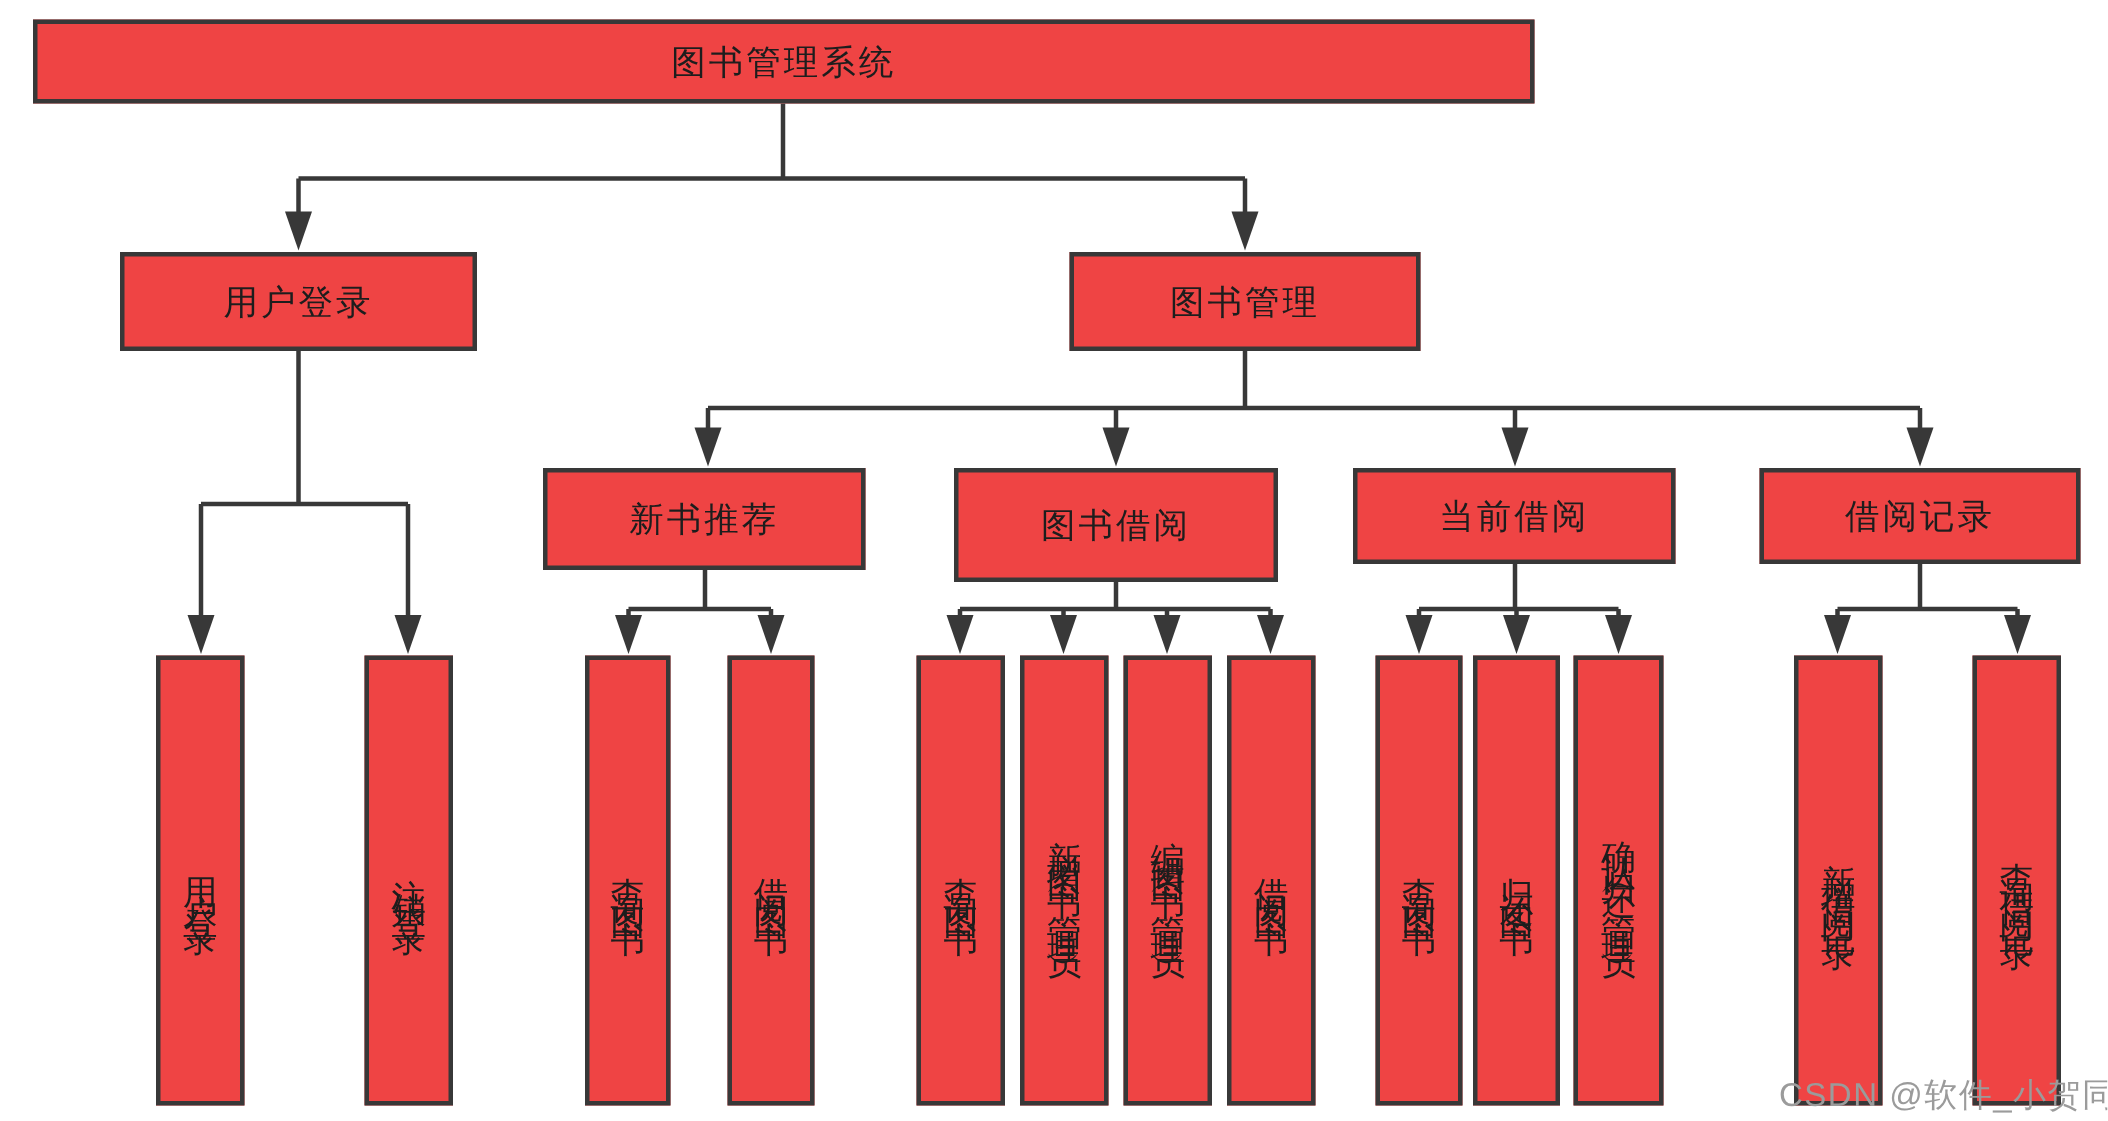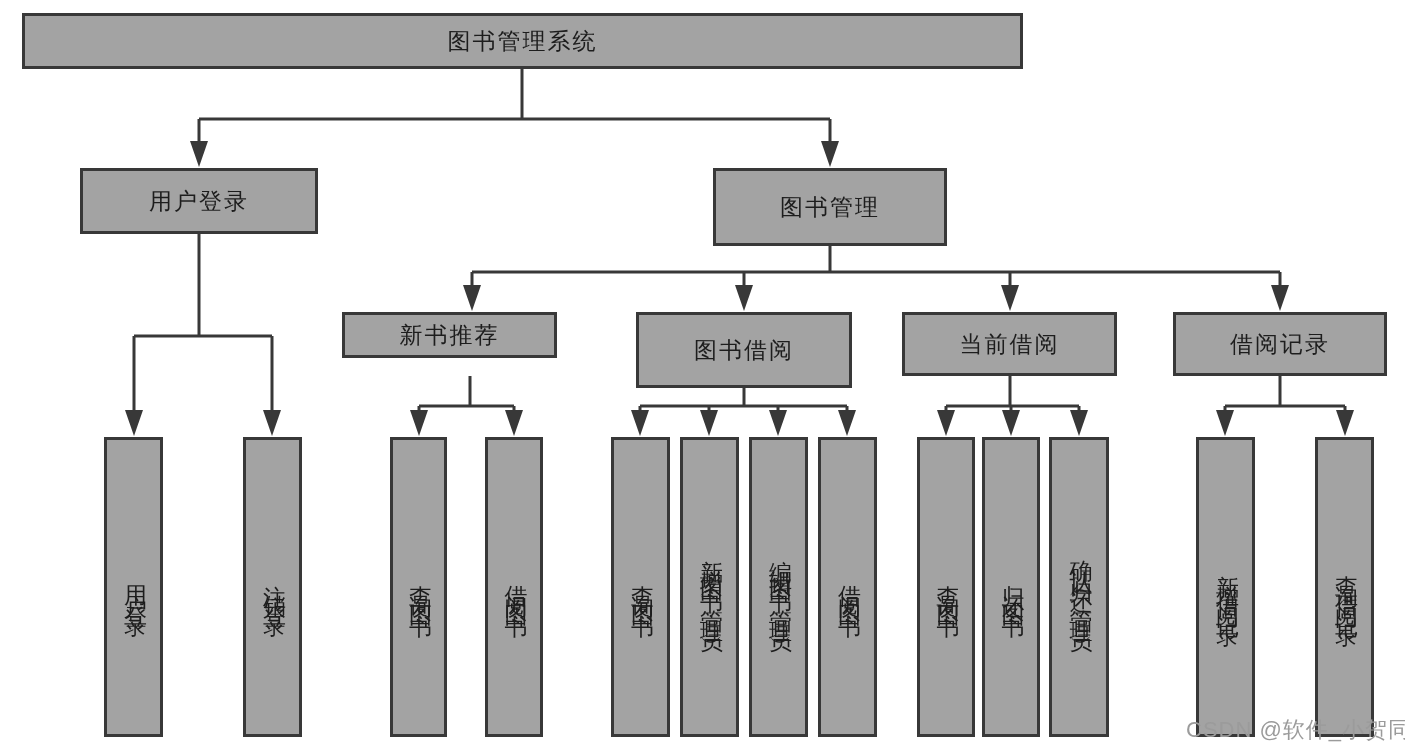--- a/index.html
+++ b/index.html
@@ -9,30 +9,29 @@
     width: 1405px;
     height: 747px;
     background: #ffffff;
     font-family: "Liberation Sans", sans-serif;
     color: #1d1d1d;
     overflow: hidden;
   }
   svg.wires { position: absolute; left: 0; top: 0; z-index: 1; }
   .node {
     position: absolute;
-    background: #a3a3a3;
+    background: #ef4444;
     border: 3px solid #383838;
     display: flex;
     align-items: center;
     justify-content: center;
     font-size: 23px;
     letter-spacing: 2px;
     z-index: 2;
     white-space: nowrap;
-    font-family: Liberation Mono, monospace;
   }
   .node.v {
     writing-mode: vertical-rl;
     text-orientation: mixed;
     letter-spacing: 10px;
     line-height: 1;
     font-size: 23px;
   }
   .watermark {
     position: absolute;
@@ -90,25 +89,25 @@
     </g>
   </svg>
 
   <div class="node" style="left:22px; top:13px; width:1001px; height:56px;">
     <span>图书管理系统</span>
   </div>
 
   <div class="node" style="left:80px; top:168px; width:238px; height:66px;">
     <span>用户登录</span>
   </div>
-  <div class="node" style="left:713px; top:168px; width:234px; height:78px;">
+  <div class="node" style="left:713px; top:168px; width:234px; height:66px;">
     <span>图书管理</span>
   </div>
 
-  <div class="node" style="left:342px; top:312px; width:215px; height:46px;">
+  <div class="node" style="left:362px; top:312px; width:215px; height:68px;">
     <span>新书推荐</span>
   </div>
   <div class="node" style="left:636px; top:312px; width:216px; height:76px;">
     <span>图书借阅</span>
   </div>
   <div class="node" style="left:1173px; top:312px; width:214px; height:64px;">
     <span>借阅记录</span>
   </div>
   <div class="node" style="left:902px; top:312px; width:215px; height:64px;">
     <span>当前借阅</span>

